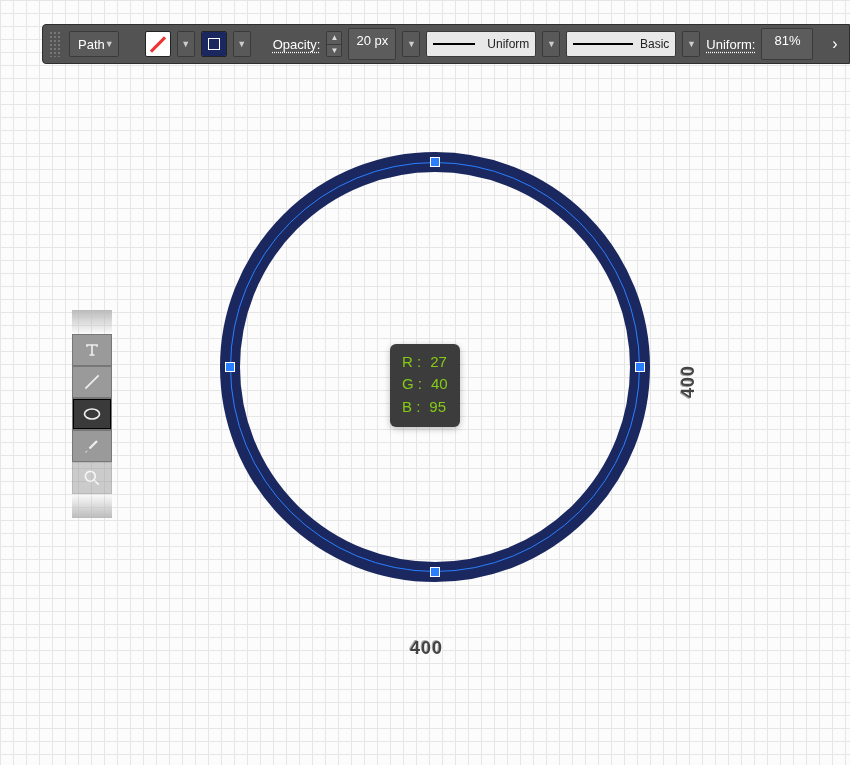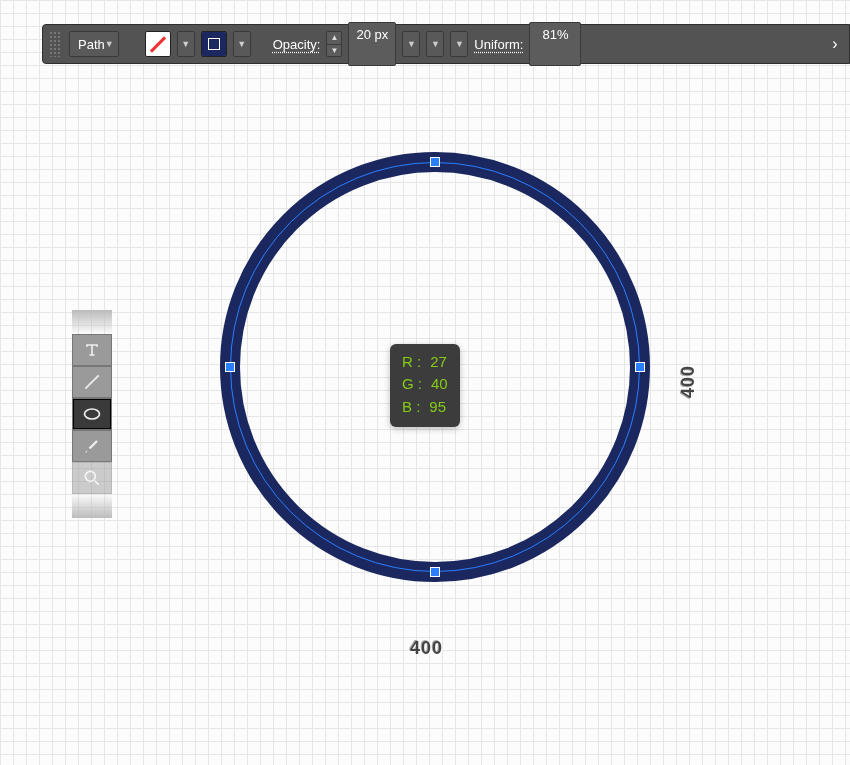--- a/index.html
+++ b/index.html
@@ -71,21 +71,21 @@
   }
   .lbl { color: #fff; font-size: 13px; text-decoration: underline dotted; text-underline-offset: 3px; }
   .spinner {
     display: flex; flex-direction: column;
     width: 16px; height: 26px;
     border: 1px solid #3a3a3a; border-radius: 2px; overflow: hidden;
   }
   .spinner div { flex: 1; background: #5c5c5c; display: flex; align-items: center; justify-content: center; font-size: 8px; color: #ddd; }
   .spinner div:first-child { border-bottom: 1px solid #3a3a3a; }
   .num-field {
-    width: 48px; height: 44px;
+    width: 48px; height: 32px;
     background: #5c5c5c; border: 1px solid #3a3a3a; border-radius: 2px;
     color: #fff; font-size: 13px; text-align: center;
     line-height: 24px;
   }
   .stroke-preview {
     flex: 0 0 110px; height: 26px;
     background: #e8e8e8; border: 1px solid #3a3a3a; border-radius: 2px;
     display: flex; align-items: center; justify-content: flex-end;
     padding: 0 6px; position: relative;
     color: #222; font-size: 12px;
@@ -202,22 +202,30 @@
   <div style="width:10px"></div>
 
   <span class="lbl">Opacity:</span>
   <div class="spinner">
     <div>▲</div>
     <div>▼</div>
   </div>
   <div class="num-field">20 px</div>
   <div class="mini-chev">▼</div>
 
-  <div class="mini-chev">▼</div>
-
+  <div class="stroke-preview">
+    <div class="line"></div>
+    <span>Uniform</span>
+  </div>
+  <div class="mini-chev">▼</div>
+
+  <div class="stroke-preview basic">
+    <div class="line"></div>
+    <span>Basic</span>
+  </div>
   <div class="mini-chev">▼</div>
 
   <span class="lbl">Uniform:</span>
   <div class="num-field" style="width:52px">81%</div>
 </div>
 <div class="more-chev">›</div>
 
 <div class="tools">
   <div class="tool">
     <svg viewBox="0 0 24 24">

